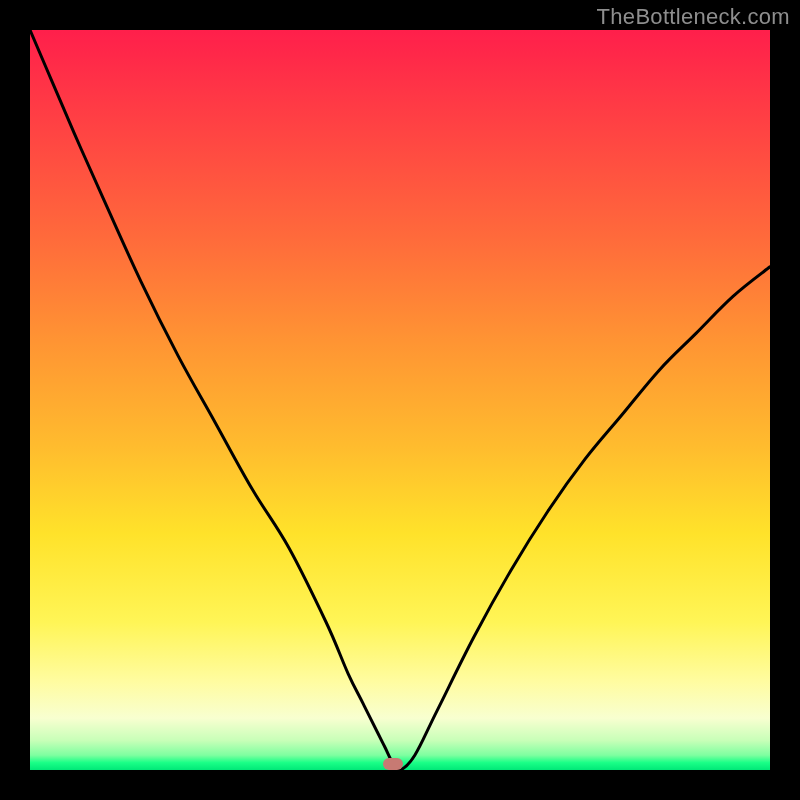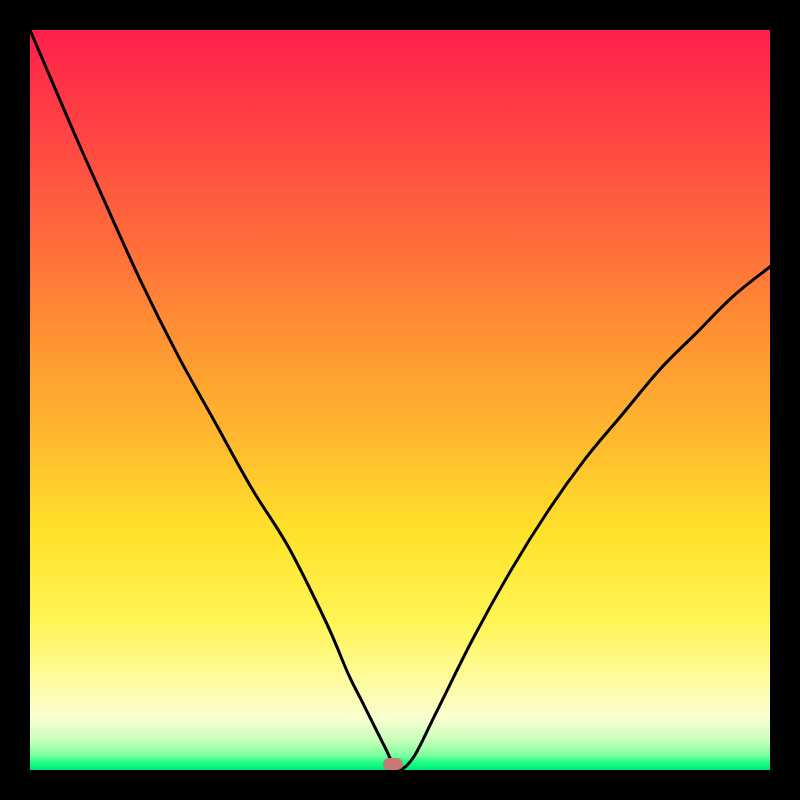--- a/index.html
+++ b/index.html
@@ -75,20 +75,21 @@
     top: 0;
     width: 740px;
     height: 740px;
     z-index: 5;
   }
 </style>
 </head>
 <body>
 
 <div class="frame">
+  <div class="watermark">TheBottleneck.com</div>
 
   <div class="plot">
     <div class="gradient"></div>
 
     <svg class="curve" viewBox="0 0 740 740" preserveAspectRatio="none">
       <path id="curve-path" fill="none" stroke="#000000" stroke-width="3" stroke-linecap="round" stroke-linejoin="round" d="M 0.0 0.0 C 4.0 9.3, 14.2 33.2, 22.2 51.8 C 30.2 70.4, 35.1 82.3, 44.4 103.6 C 53.7 124.9, 62.0 143.6, 74.0 170.2 C 86.0 196.8, 97.7 223.6, 111.0 251.6 C 124.3 279.6, 134.7 300.3, 148.0 325.6 C 161.3 350.9, 171.7 368.2, 185.0 392.2 C 198.3 416.2, 208.7 436.2, 222.0 458.8 C 235.3 481.4, 245.7 494.0, 259.0 518.0 C 272.3 542.0, 285.3 569.4, 296.0 592.0 C 306.7 614.6, 311.5 629.1, 318.2 643.8 C 324.9 658.5, 327.7 662.7, 333.0 673.4 C 338.3 684.1, 343.8 695.0, 347.8 703.0 C 351.8 711.0, 352.5 712.5, 355.2 717.8 C 357.9 723.1, 359.9 728.6, 362.6 732.6 C 365.3 736.6, 366.0 741.3, 370.0 740.0 C 374.0 738.7, 378.1 735.9, 384.8 725.2 C 391.5 714.5, 396.3 702.1, 407.0 680.8 C 417.7 659.5, 430.7 632.1, 444.0 606.8 C 457.3 581.5, 467.7 562.8, 481.0 540.2 C 494.3 517.6, 504.7 501.0, 518.0 481.0 C 531.3 461.0, 541.7 446.5, 555.0 429.2 C 568.3 411.9, 578.7 400.8, 592.0 384.8 C 605.3 368.8, 615.7 355.1, 629.0 340.4 C 642.3 325.7, 652.7 316.7, 666.0 303.4 C 679.3 290.1, 689.7 278.4, 703.0 266.4 C 716.3 254.4, 733.3 242.1, 740.0 236.8"></path>
     </svg>
 
     <div id="marker" class="marker" style="left: 352.6px; top: 728.3px; background: rgb(199, 122, 115);"></div>
   </div>

